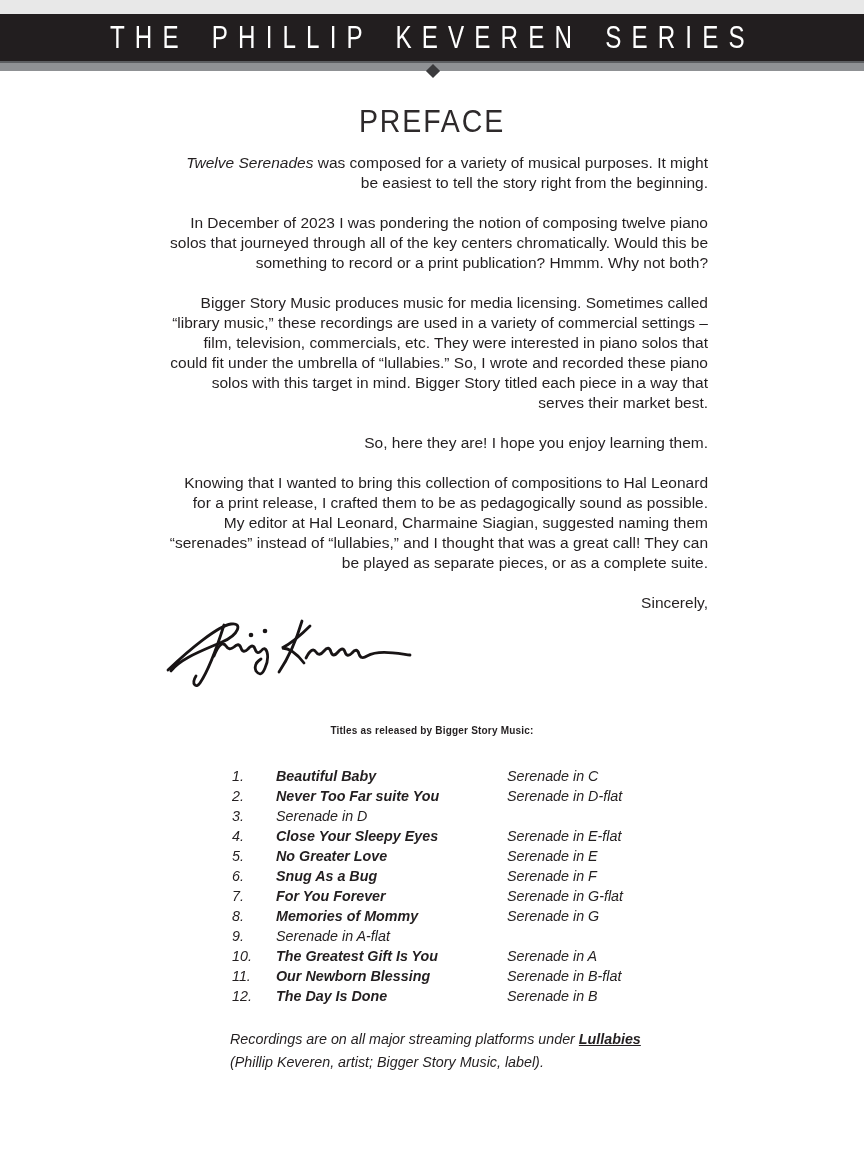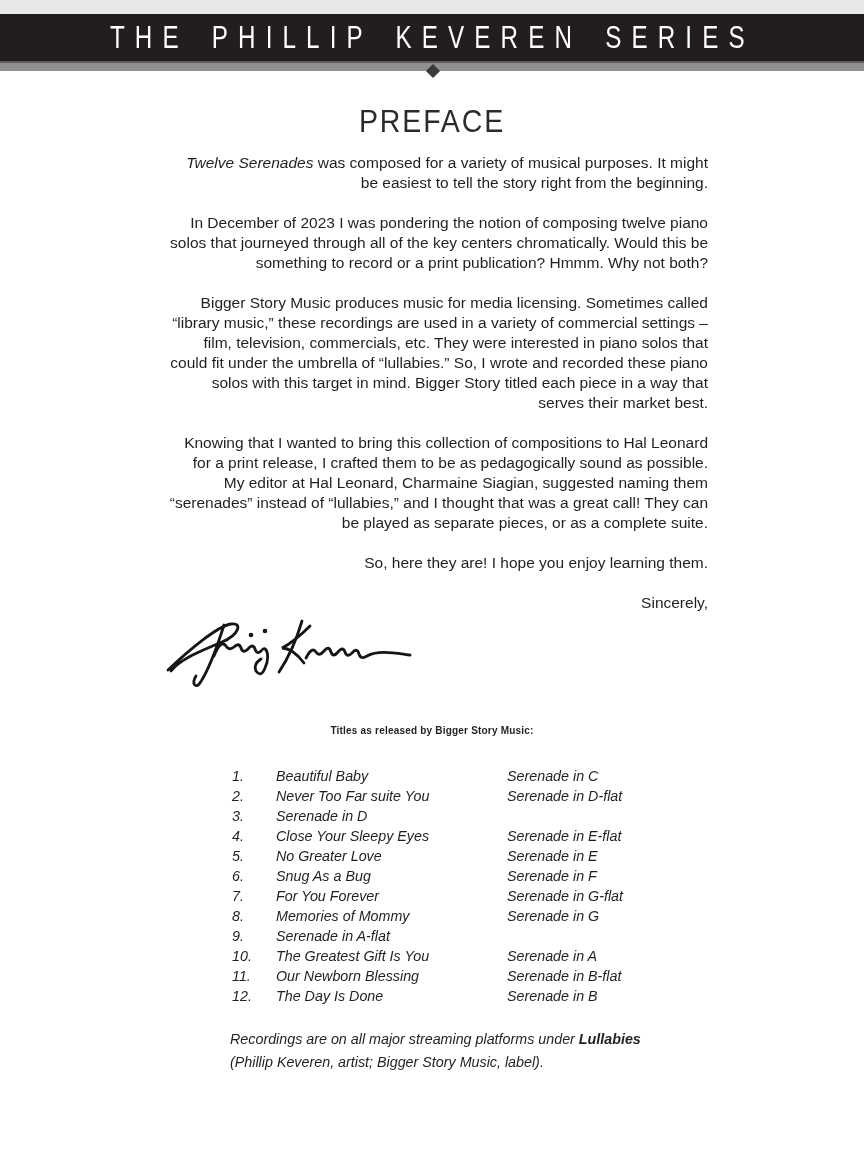--- a/index.html
+++ b/index.html
@@ -74,49 +74,49 @@
     font-weight:bold;
     letter-spacing:0.2px;
   }
   .titles-list{
     position:absolute;left:232px;top:752px;
     font-size:14.3px;line-height:20px;
     font-style:italic;
   }
   .trow{display:flex;}
   .tnum{width:44px;flex:0 0 44px;}
-  .ttitle{width:231px;flex:0 0 231px;}
+  .ttitle{width:231px;flex:0 0 231px;font-weight:bold;}
   .tkey{flex:1;}
   
   .footer-note{
     position:absolute;left:230px;top:1014px;width:480px;
     font-size:14.3px;line-height:23px;
     font-style:italic;
   }
-  .footer-note .emph{font-weight:bold;}
+  .footer-note .emph{font-weight:bold;text-decoration:underline;}
 </style>
 </head>
 <body>
 
 <div class="page">
 
   <div class="banner">
     <div class="banner-title">THE PHILLIP KEVEREN SERIES</div>
   </div>
   <div class="divider-bar"></div>
   <div class="diamond"></div>
 
   <h1 class="preface-heading">PREFACE</h1>
 
   <div class="body-copy">
     <p><em>Twelve Serenades</em><span> was composed for a variety of musical purposes. It might be easiest to tell the story right from the beginning.</span></p>
     <p>In December of 2023 I was pondering the notion of composing twelve piano solos that journeyed through all of the key centers chromatically. Would this be something to record or a print publication? Hmmm. Why not both?</p>
     <p>Bigger Story Music produces music for media licensing. Sometimes called “library music,” these recordings are used in a variety of commercial settings – film, television, commercials, etc. They were interested in piano solos that could fit under the umbrella of “lullabies.” So, I wrote and recorded these piano solos with this target in mind. Bigger Story titled each piece in a way that serves their market best.</p>
+    <p>So, here they are! I hope you enjoy learning them.</p>
     <p>Knowing that I wanted to bring this collection of compositions to Hal Leonard for a print release, I crafted them to be as pedagogically sound as possible. My editor at Hal Leonard, Charmaine Siagian, suggested naming them “serenades” instead of “lullabies,” and I thought that was a great call! They can be played as separate pieces, or as a complete suite.</p>
-    <p>So, here they are! I hope you enjoy learning them.</p>
     <p class="closing">Sincerely,</p>
   </div>
 
   <div class="signature" role="img" aria-label="Phillip Keveren">
     <svg width="250" height="78" viewBox="0 0 250 78">
 
       <path d="M4 58 C26 37 54 14 67 12 C79 10 75 23 58 30 C40 38 17 46 7 59"></path>
 
       <path d="M60 13 C54 32 46 56 36 71 C32 77 27 72 32 64"></path>
 

